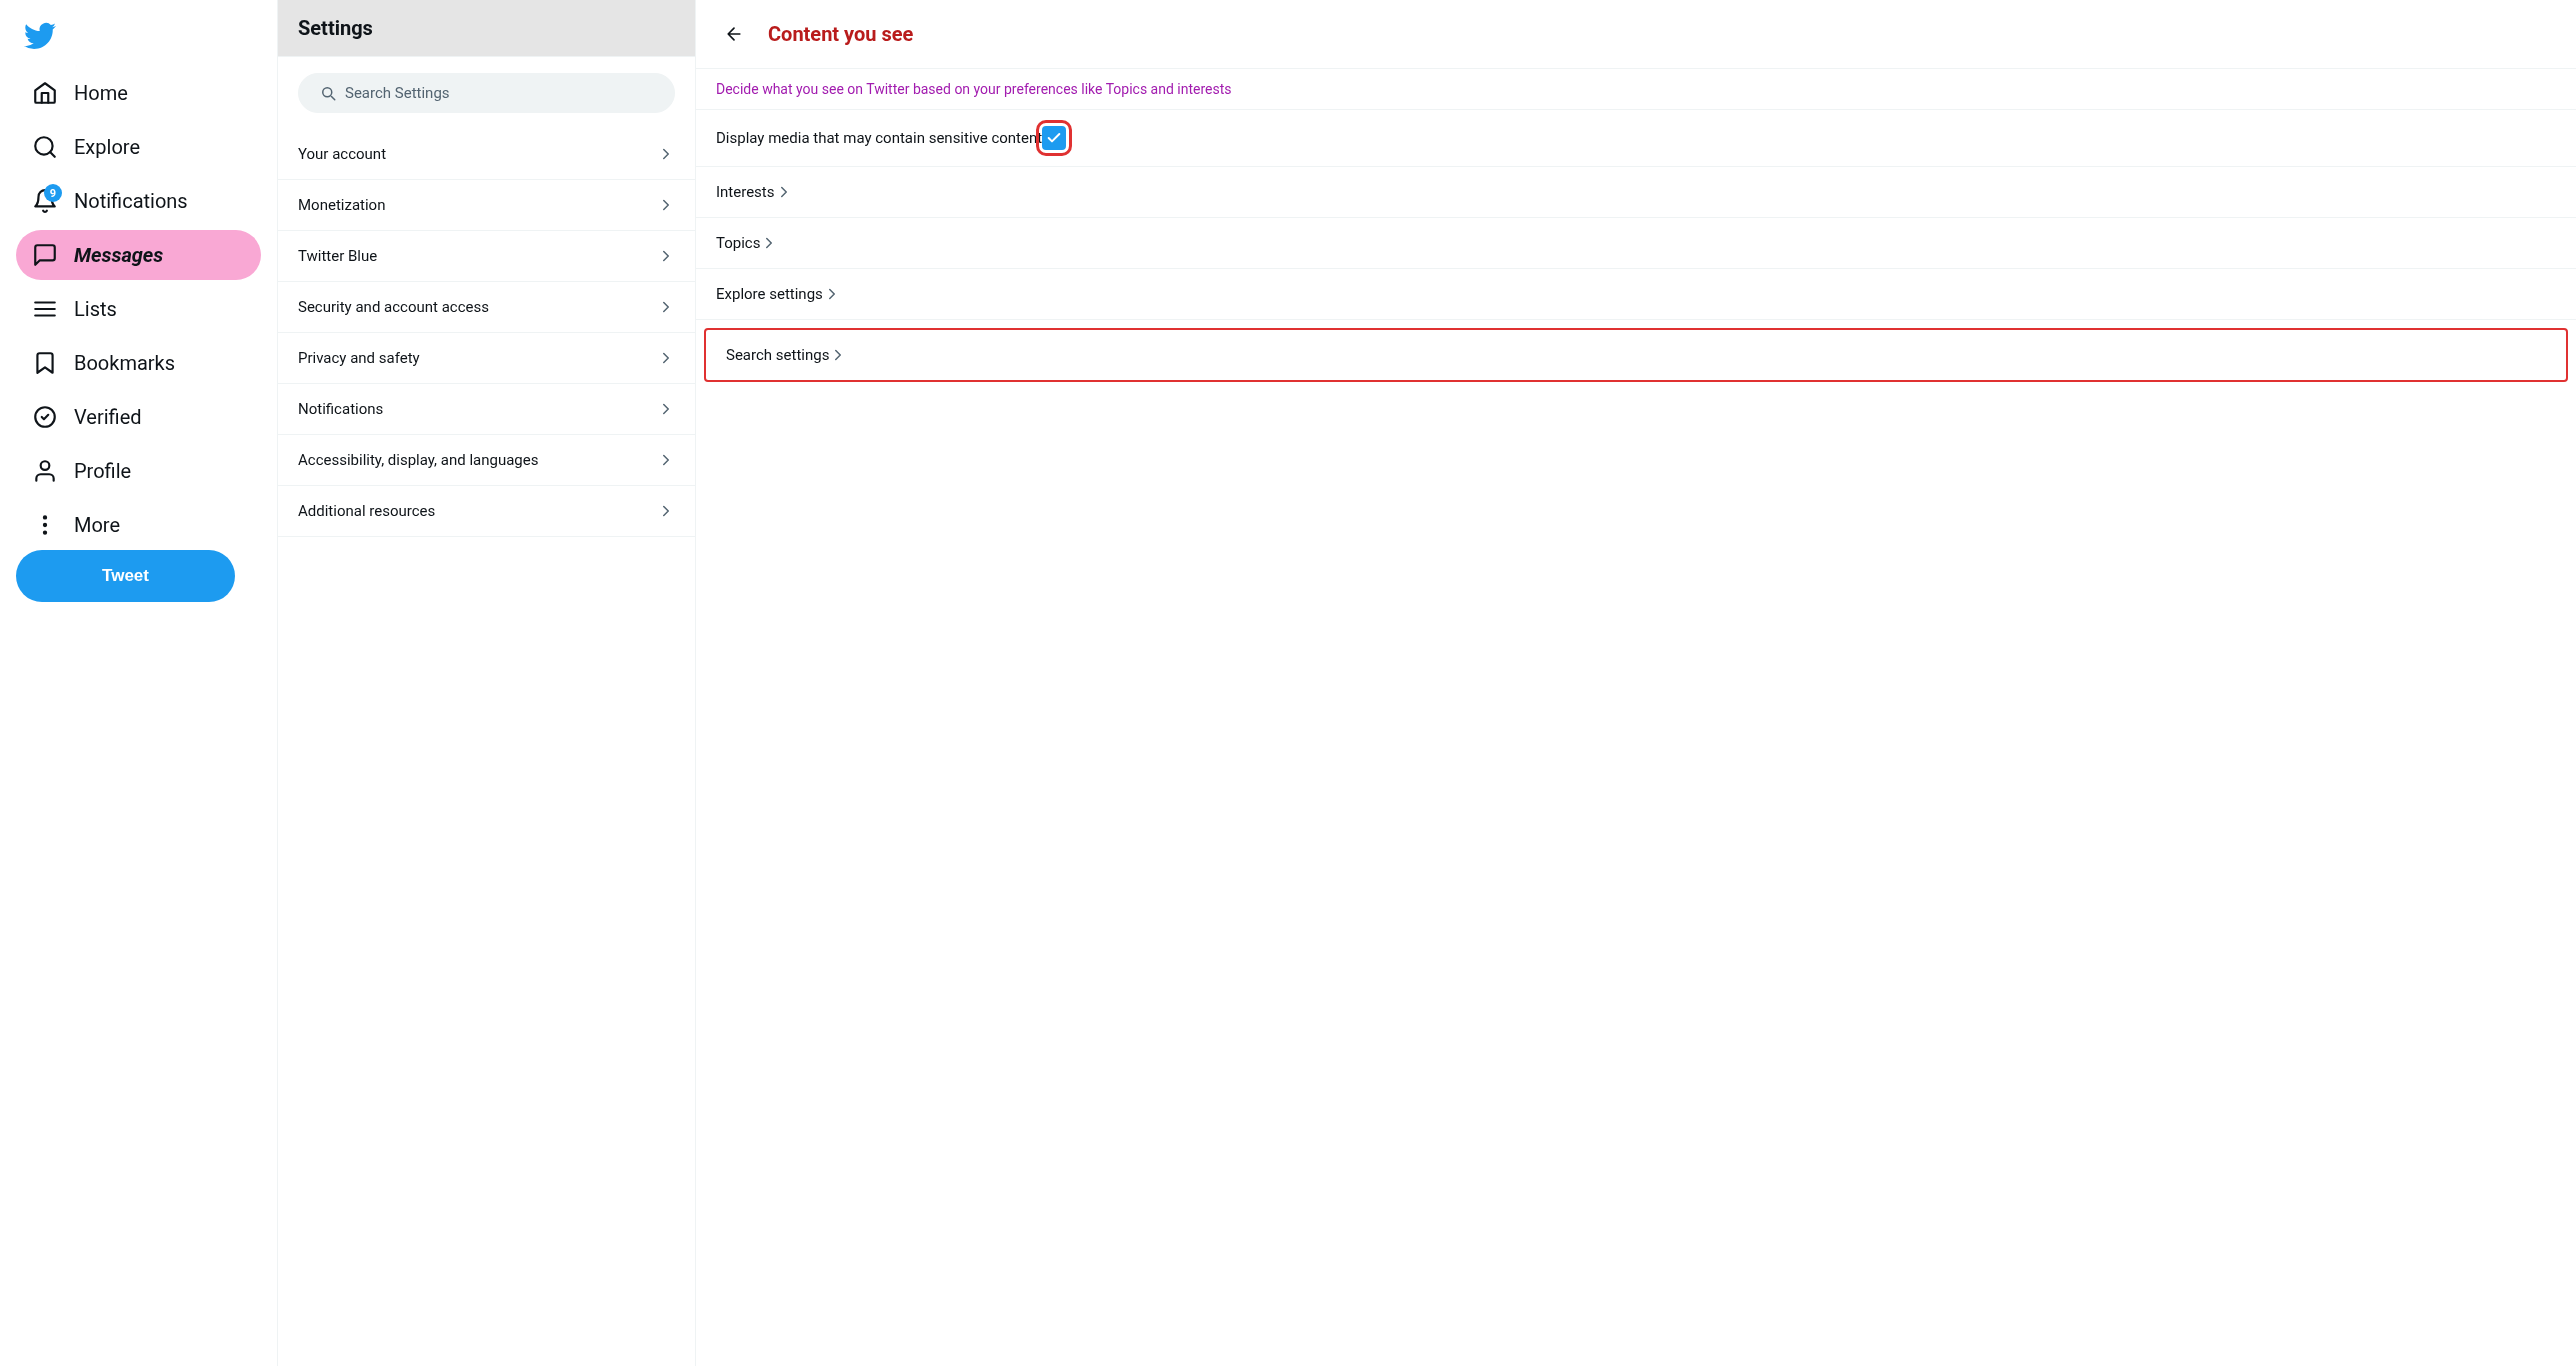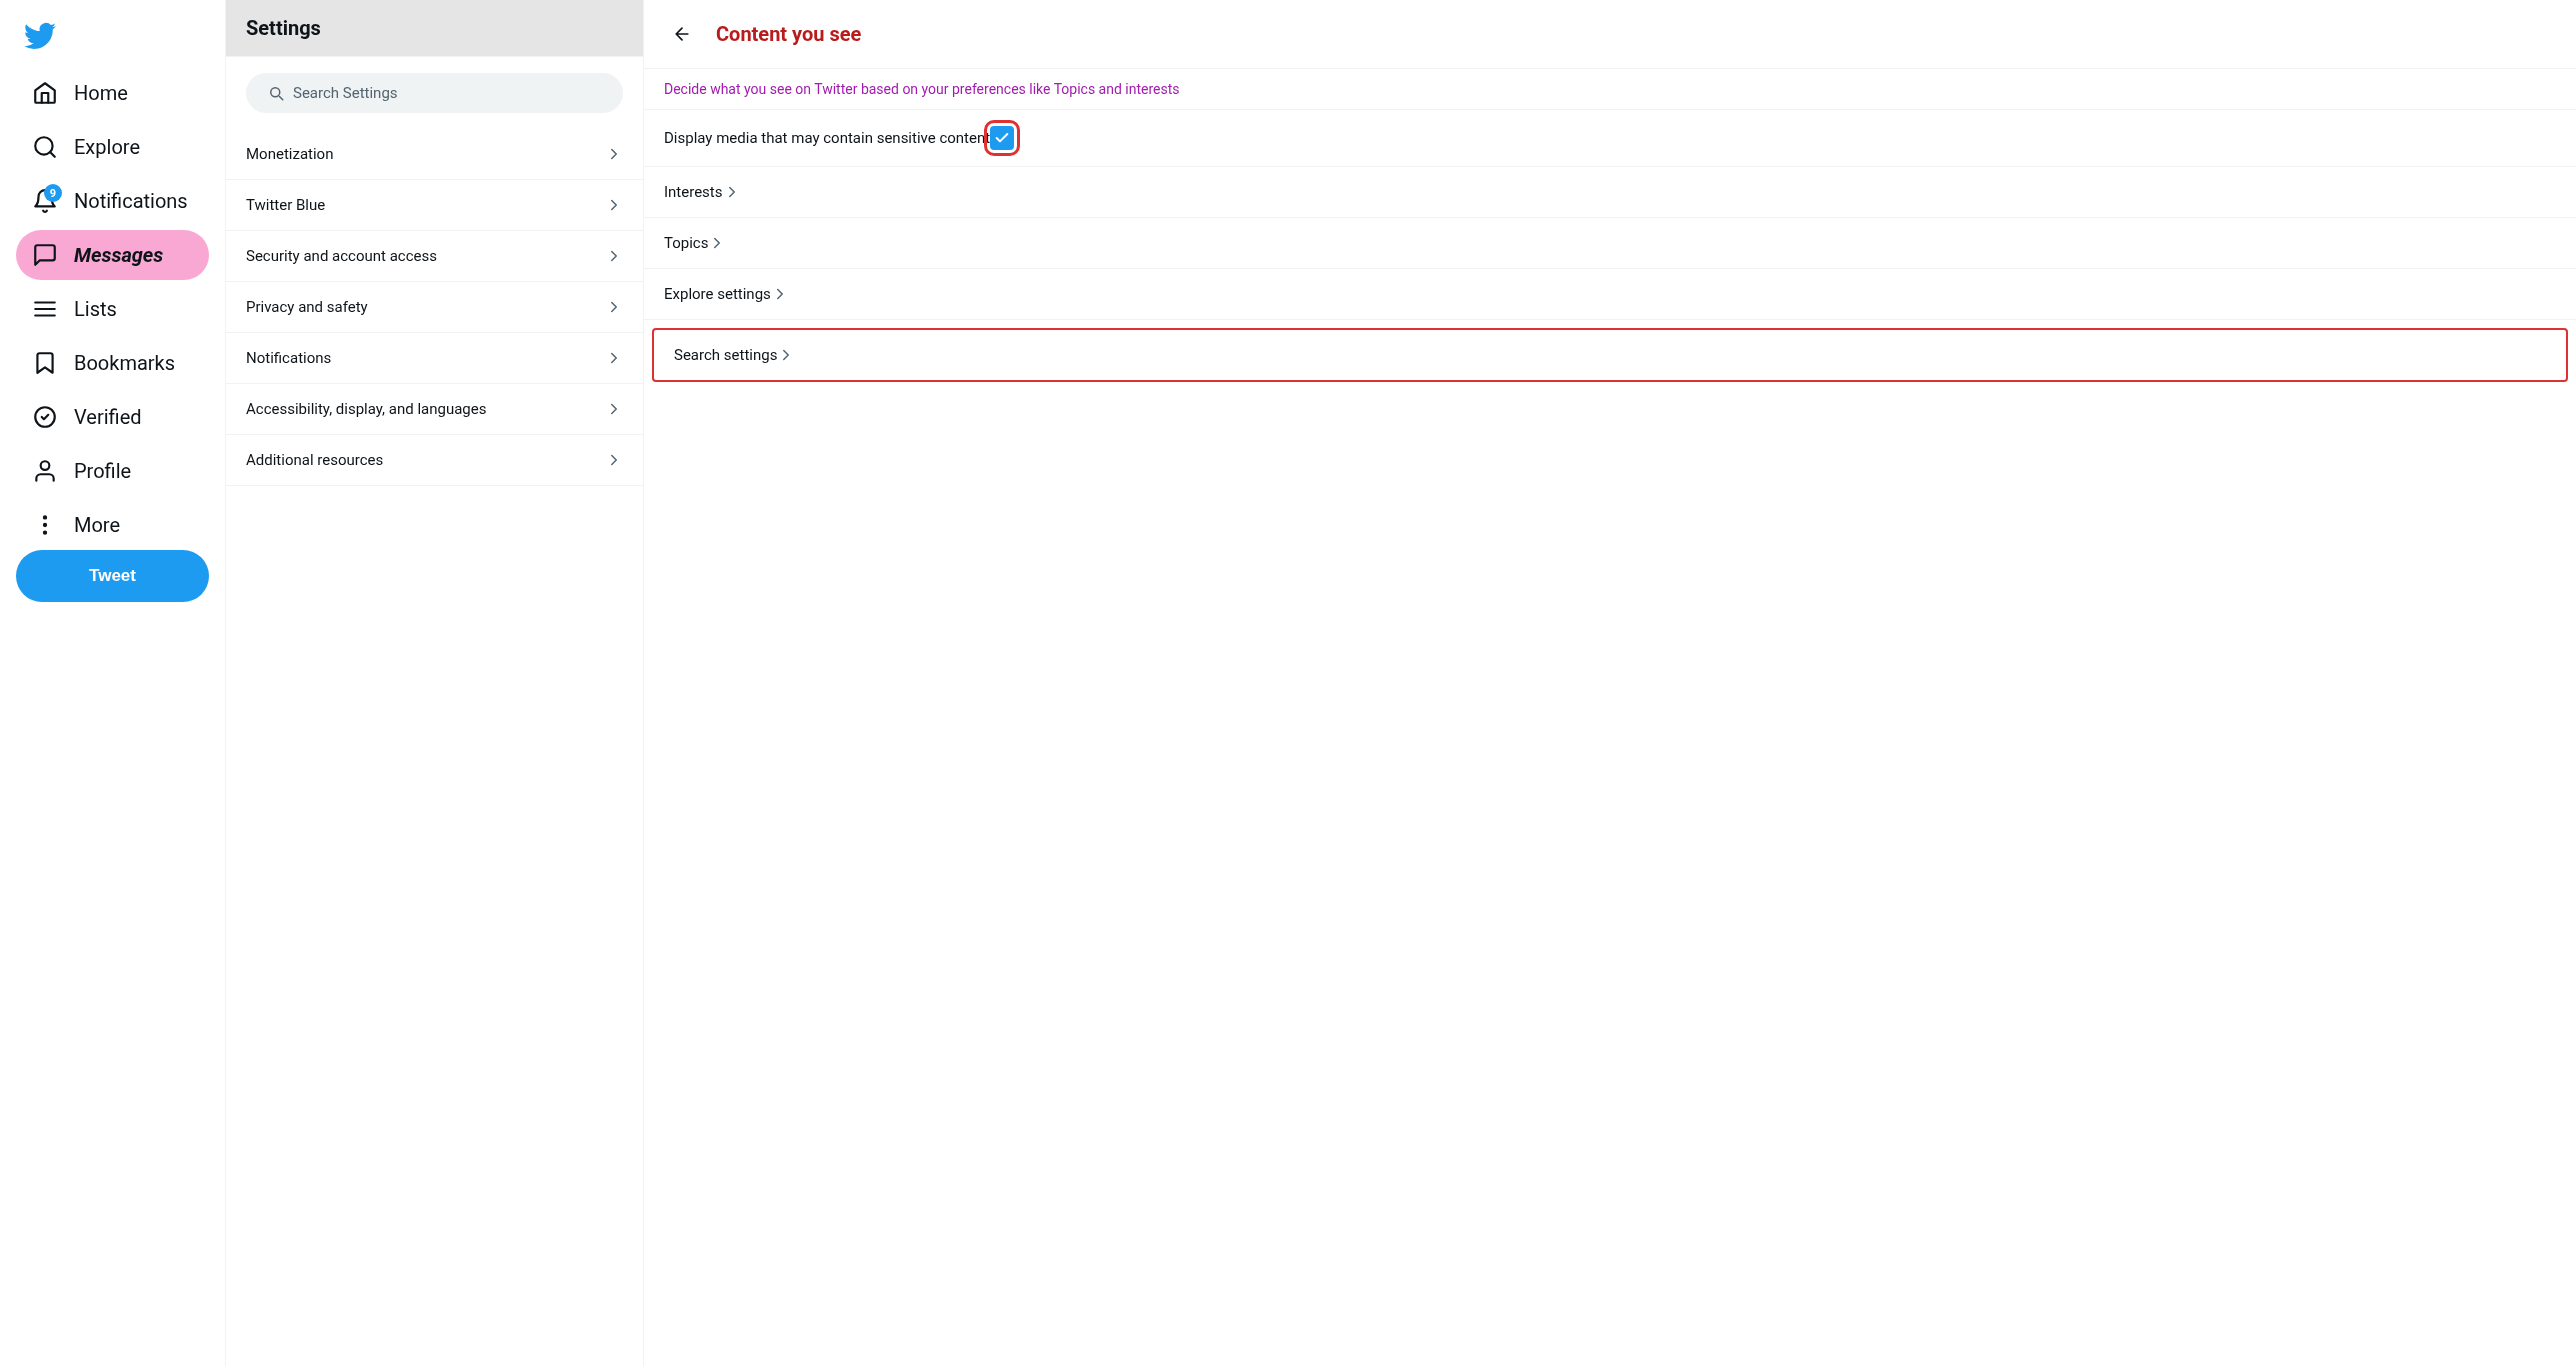--- a/index.html
+++ b/index.html
@@ -6,21 +6,21 @@
     body {
       font-family: -apple-system, BlinkMacSystemFont, "Segoe UI", Roboto, Helvetica, Arial, sans-serif;
       background: #fff;
       display: flex;
       height: 100vh;
       overflow: hidden;
     }
 
     
     .sidebar {
-      width: 226px;
+      width: 278px;
       padding: 12px 16px;
       display: flex;
       flex-direction: column;
       border-right: 1px solid #eff3f4;
       flex-shrink: 0;
     }
     .sidebar-logo {
       margin-bottom: 8px;
       padding: 8px;
       width: 48px;
@@ -371,20 +371,26 @@
 
   <div class="search-bar">
     <svg viewBox="0 0 24 24">
       <path d="M21 21l-4.35-4.35M17 11A6 6 0 115 11a6 6 0 0112 0z" stroke="#536471" stroke-width="2" fill="none" stroke-linecap="round"></path>
     </svg>
     <span class="search-bar-text">Search Settings</span>
   </div>
 
   <div class="settings-menu">
 
+    <div class="settings-item">
+      <span class="settings-item-label">Your account</span>
+      <svg class="chevron-icon" viewBox="0 0 24 24">
+          <path d="M9 18l6-6-6-6" stroke="#536471" stroke-width="2" fill="none" stroke-linecap="round" stroke-linejoin="round"></path>
+        </svg>
+    </div>
 
     <div class="settings-item">
       <span class="settings-item-label">Monetization</span>
       <svg class="chevron-icon" viewBox="0 0 24 24">
           <path d="M9 18l6-6-6-6" stroke="#536471" stroke-width="2" fill="none" stroke-linecap="round" stroke-linejoin="round"></path>
         </svg>
     </div>
 
     <div class="settings-item">
       <span class="settings-item-label">Twitter Blue</span>

